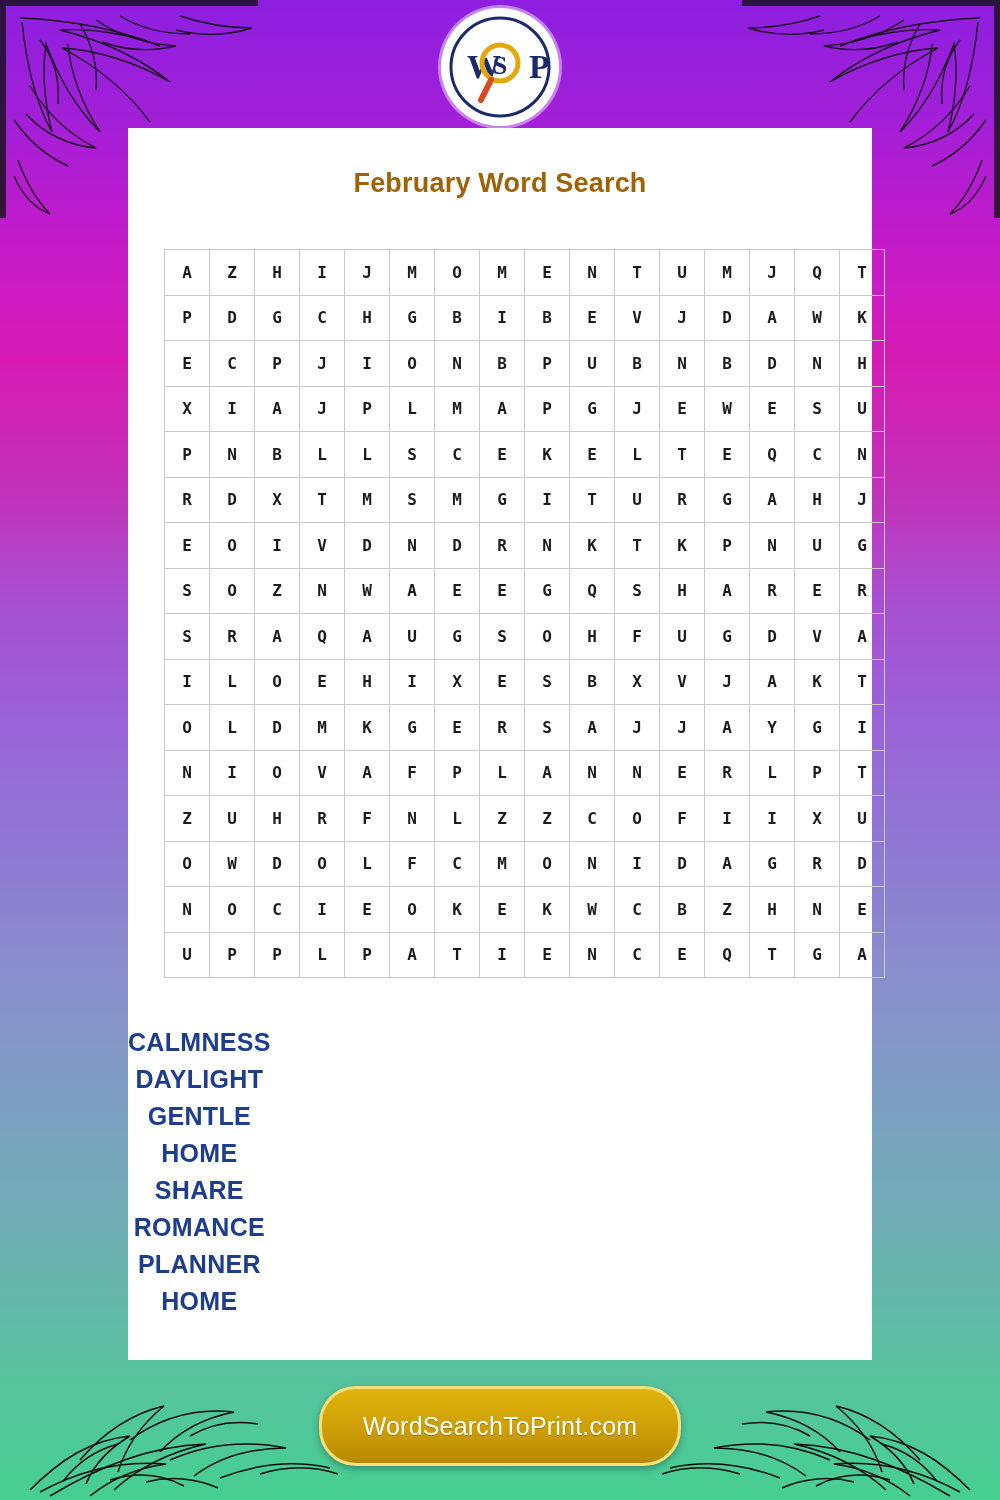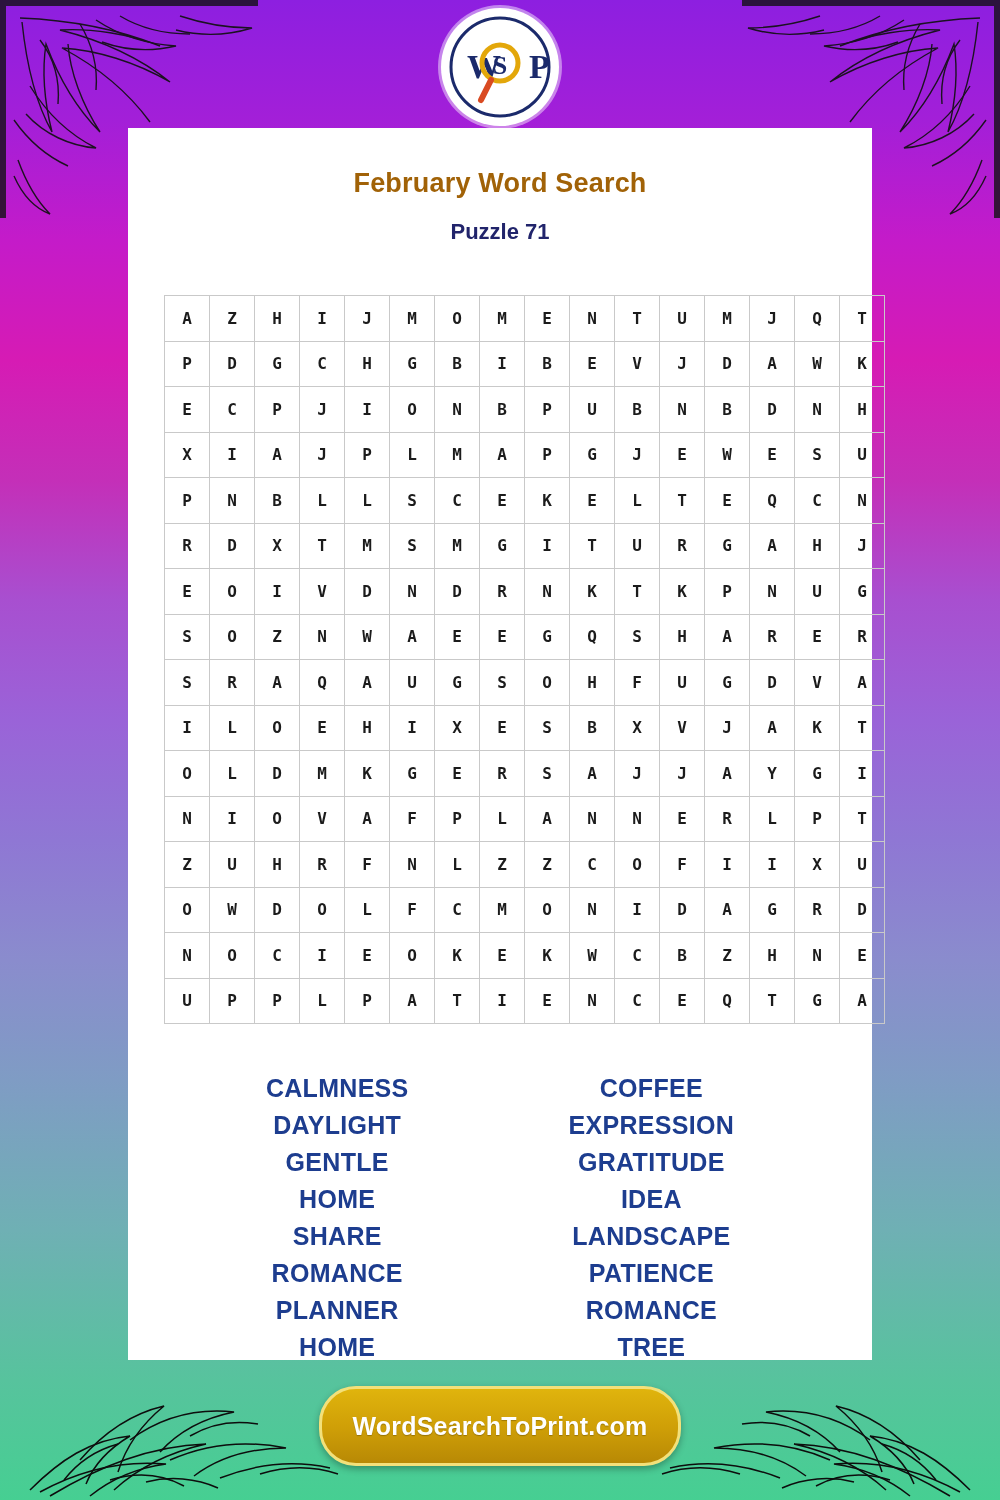--- a/index.html
+++ b/index.html
@@ -116,22 +116,20 @@
     text-align: center;
     vertical-align: middle;
     font-family: "DejaVu Sans Mono", monospace;
     font-size: 16px;
     font-weight: bold;
     color: #1b1b1b;
   }
 
   .words {
     display: flex;
-    justify-content: center;
-    gap: 160px;
     padding-top: 48px;
   }
   .word-col {
     display: flex;
     flex-direction: column;
     gap: 5px;
   }
   .word {
     color: #1d3d8f;
     font-size: 25px;
@@ -154,21 +152,21 @@
     border: 3px solid #f3e07a;
     display: flex;
     align-items: center;
     justify-content: center;
     box-shadow: 0 3px 7px rgba(0,0,0,0.3);
     z-index: 6;
   }
   .footer-btn span {
     color: #ffffff;
     font-size: 25px;
-    font-weight: bold;
+    font-weight: normal;
     letter-spacing: 0.2px;
     text-shadow: 0 1px 1px rgba(0,0,0,0.25);
   }
 </style>
 </head>
 <body>
 
 <div class="page">
 
   <div class="corner tl">
@@ -249,21 +247,20 @@
       <text x="26" y="70" font-family="Liberation Serif, serif" font-size="34" font-weight="bold" fill="#1b2a6b">W</text>
       <text x="88" y="70" font-family="Liberation Serif, serif" font-size="34" font-weight="bold" fill="#1b2a6b">P</text>
       <circle cx="59" cy="55" r="18" fill="none" stroke="#e3a70a" stroke-width="5"></circle>
       <text x="59" y="66" text-anchor="middle" font-family="Liberation Serif, serif" font-size="26" font-weight="bold" fill="#1b2a6b">S</text>
       <line x1="50" y1="72" x2="40" y2="92" stroke="#d94a22" stroke-width="6" stroke-linecap="round"></line>
     </svg>
   </div>
 
   <div class="sheet">
     <h1 class="title">February Word Search</h1>
-    <h2 class="subtitle">Puzzle 71</h2>
 
     <div class="grid-wrap">
       <table class="grid">
         <tbody id="grid-body">
             <tr>
               <td>A</td>
               <td>Z</td>
               <td>H</td>
               <td>I</td>
               <td>J</td>
@@ -557,30 +554,20 @@
       <div class="word-col" id="words-left">
           <div class="word">CALMNESS</div>
           <div class="word">DAYLIGHT</div>
           <div class="word">GENTLE</div>
           <div class="word">HOME</div>
           <div class="word">SHARE</div>
           <div class="word">ROMANCE</div>
           <div class="word">PLANNER</div>
           <div class="word">HOME</div>
         </div>
-      <div class="word-col" id="words-right">
-          <div class="word">COFFEE</div>
-          <div class="word">EXPRESSION</div>
-          <div class="word">GRATITUDE</div>
-          <div class="word">IDEA</div>
-          <div class="word">LANDSCAPE</div>
-          <div class="word">PATIENCE</div>
-          <div class="word">ROMANCE</div>
-          <div class="word">TREE</div>
-        </div>
     </div>
   </div>
 
   <div class="footer-btn">
     <span>WordSearchToPrint.com</span>
   </div>
 
 </div>
 
 </body></html>

